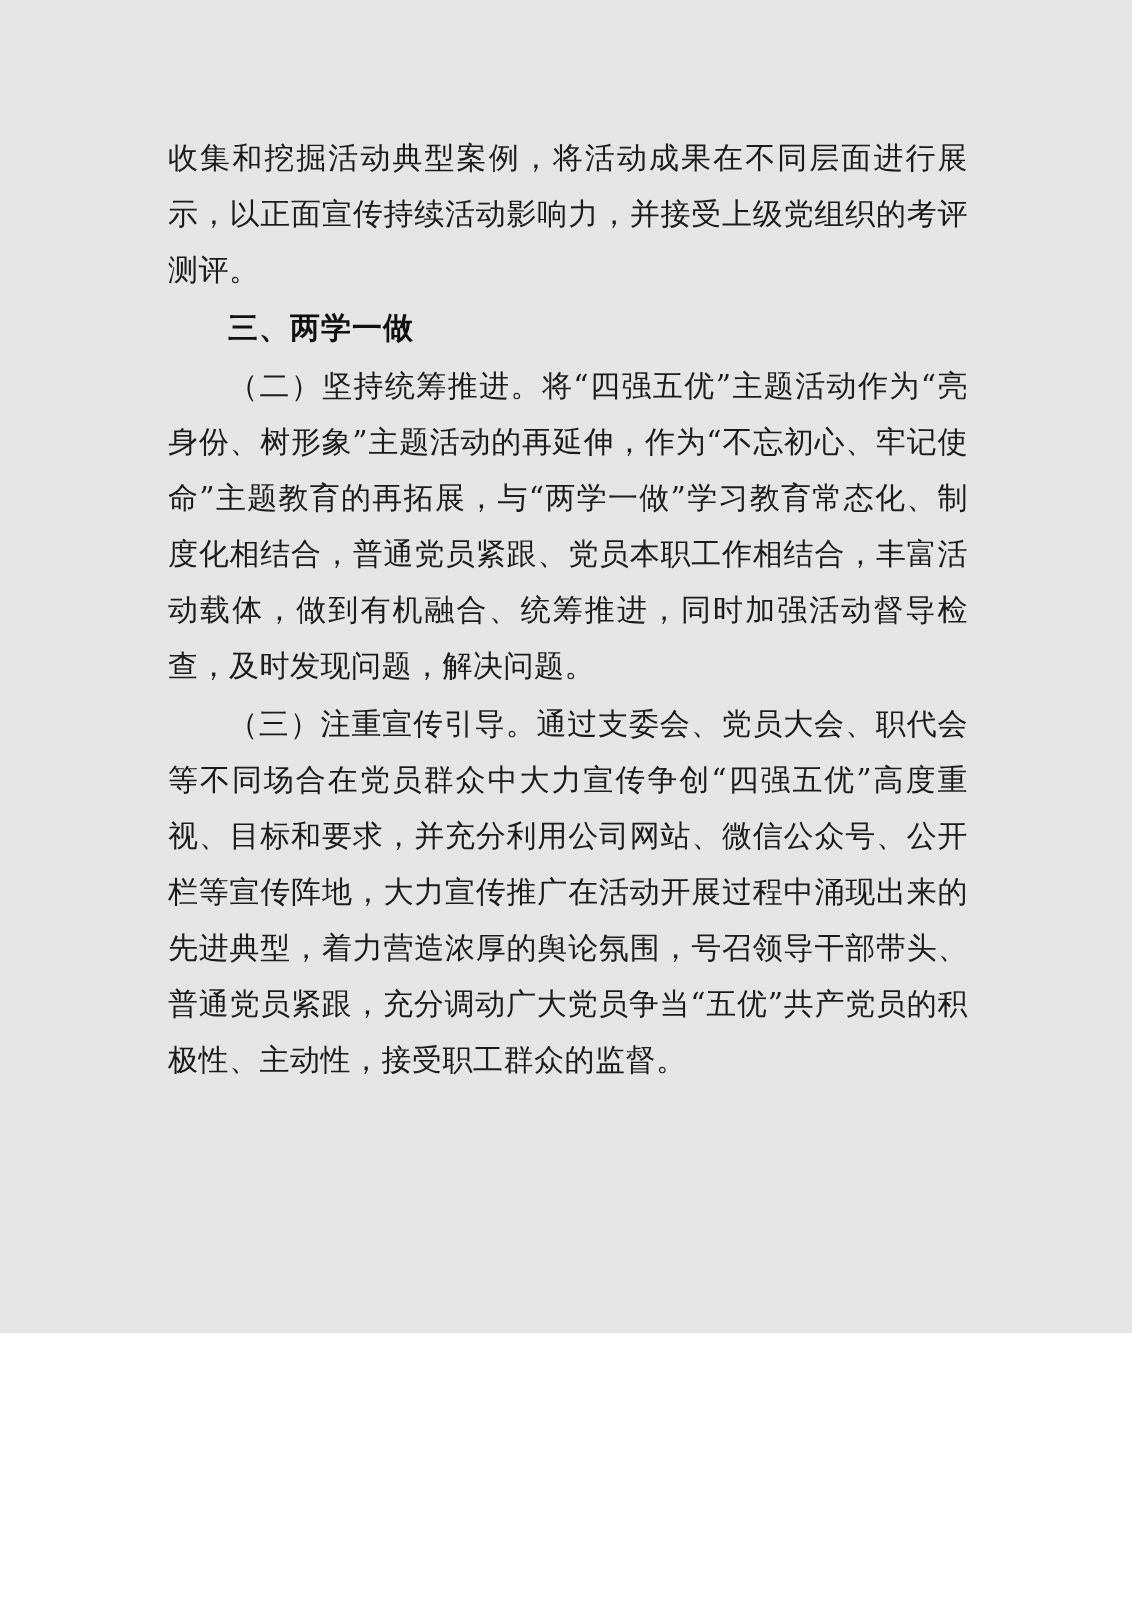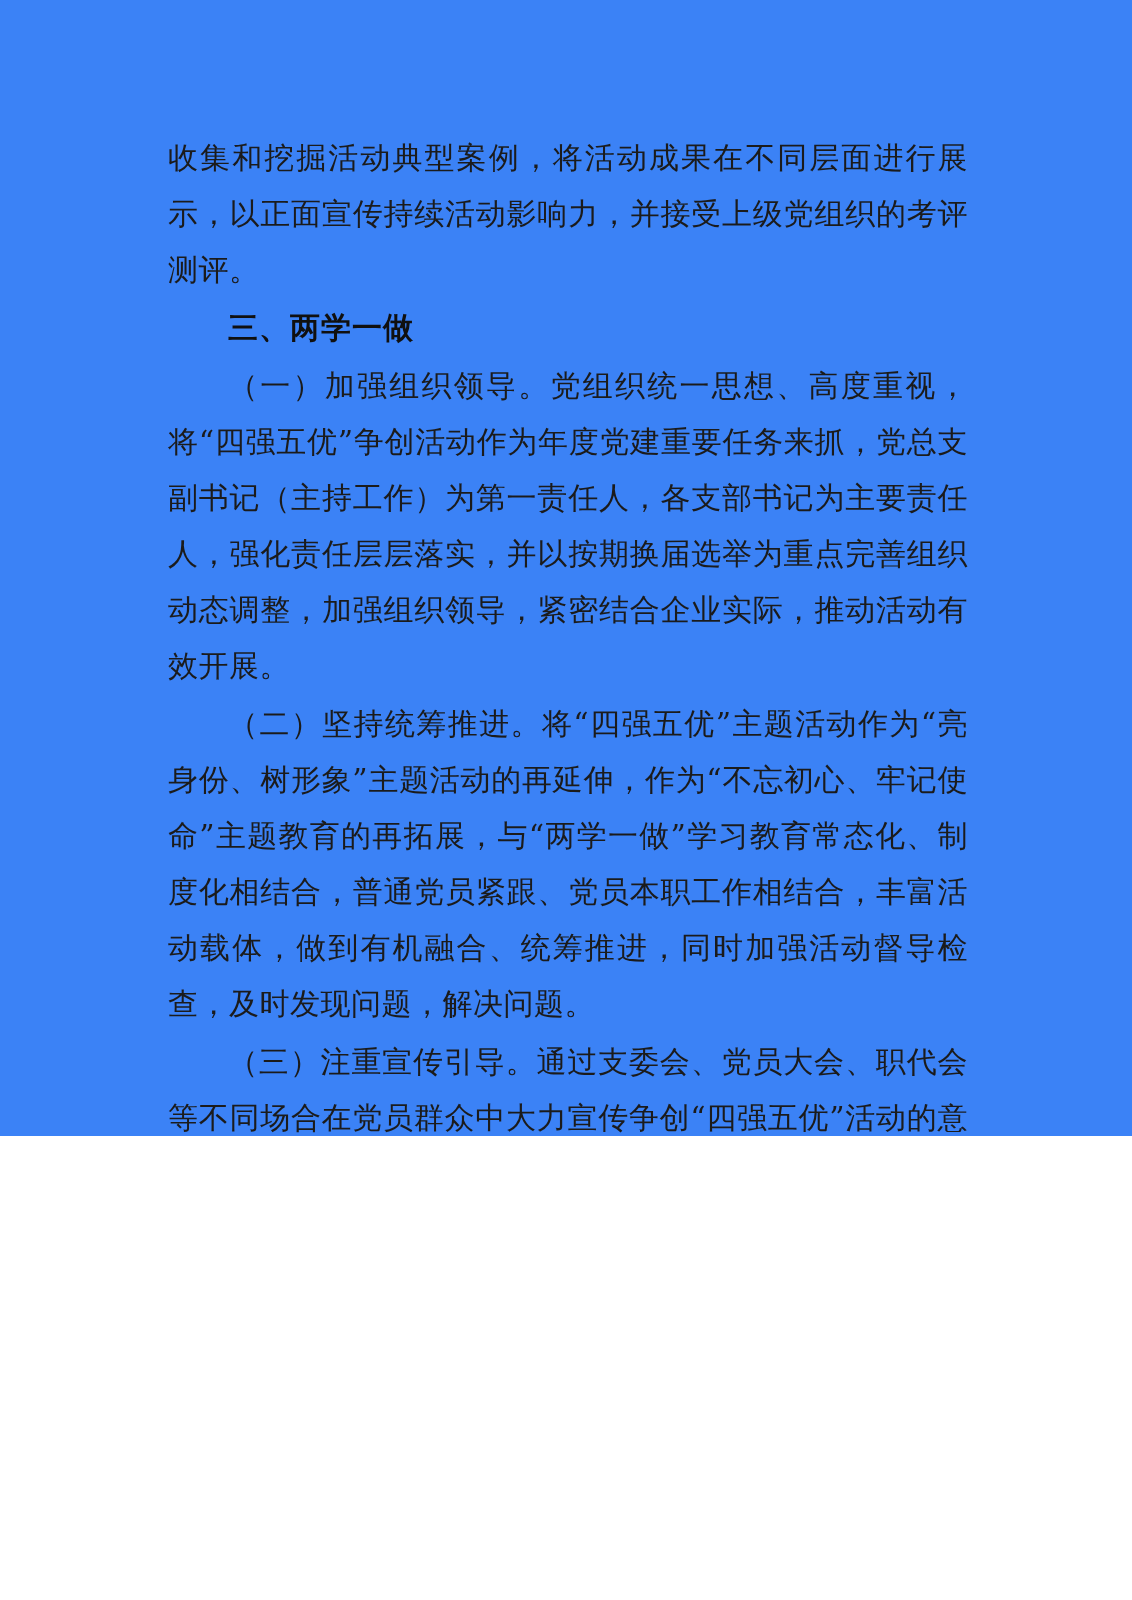--- a/index.html
+++ b/index.html
@@ -3,23 +3,23 @@
 <meta charset="utf-8">
 <style>
   html, body {
     margin: 0;
     padding: 0;
     background: #ffffff;
   }
   .page {
     position: relative;
     width: 1132px;
-    height: 1136px;
+    height: 1333px;
     margin: 0 auto;
-    background: #3b82f6;
+    background: #e5e5e5;
     box-sizing: border-box;
     overflow: hidden;
   }
   .content {
     position: absolute;
     left: 168px;
     top: 130px;
     width: 800px;
   }
   .para {
@@ -58,18 +58,17 @@
     letter-spacing: 1px;
   }
 </style>
 </head>
 <body>
 
 <div class="page">
   <div class="content">
     <p class="para">收集和挖掘活动典型案例，将活动成果在不同层面进行展示，以正面宣传持续活动影响力，并接受上级党组织的考评测评。</p>
     <p class="heading">三、两学一做</p>
-    <p class="para indent">（一）加强组织领导。党组织统一思想、高度重视，将“四强五优”争创活动作为年度党建重要任务来抓，党总支副书记（主持工作）为第一责任人，各支部书记为主要责任人，强化责任层层落实，并以按期换届选举为重点完善组织动态调整，加强组织领导，紧密结合企业实际，推动活动有效开展。</p>
     <p class="para indent">（二）坚持统筹推进。将“四强五优”主题活动作为“亮身份、树形象”主题活动的再延伸，作为“不忘初心、牢记使命”主题教育的再拓展，与“两学一做”学习教育常态化、制度化相结合，普通党员紧跟、党员本职工作相结合，丰富活动载体，做到有机融合、统筹推进，同时加强活动督导检查，及时发现问题，解决问题。</p>
-    <p class="para indent">（三）注重宣传引导。通过支委会、党员大会、职代会等不同场合在党员群众中大力宣传争创“四强五优”活动的意义、目标和要求，并充分利用公司网站、微信公众号、公开栏等宣传阵地，大力宣传推广在活动开展过程中涌现出来的先进典型，着力营造浓厚的舆论氛围，号召领导干部带头、普通党员紧跟，充分调动广大党员争当“五优”共产党员的积极性、主动性，接受职工群众的监督。</p>
+    <p class="para indent">（三）注重宣传引导。通过支委会、党员大会、职代会等不同场合在党员群众中大力宣传争创“四强五优”高度重视、目标和要求，并充分利用公司网站、微信公众号、公开栏等宣传阵地，大力宣传推广在活动开展过程中涌现出来的先进典型，着力营造浓厚的舆论氛围，号召领导干部带头、普通党员紧跟，充分调动广大党员争当“五优”共产党员的积极性、主动性，接受职工群众的监督。</p>
   </div>
   <div class="footer">4 / 5</div>
 </div>
 
 </body></html>

